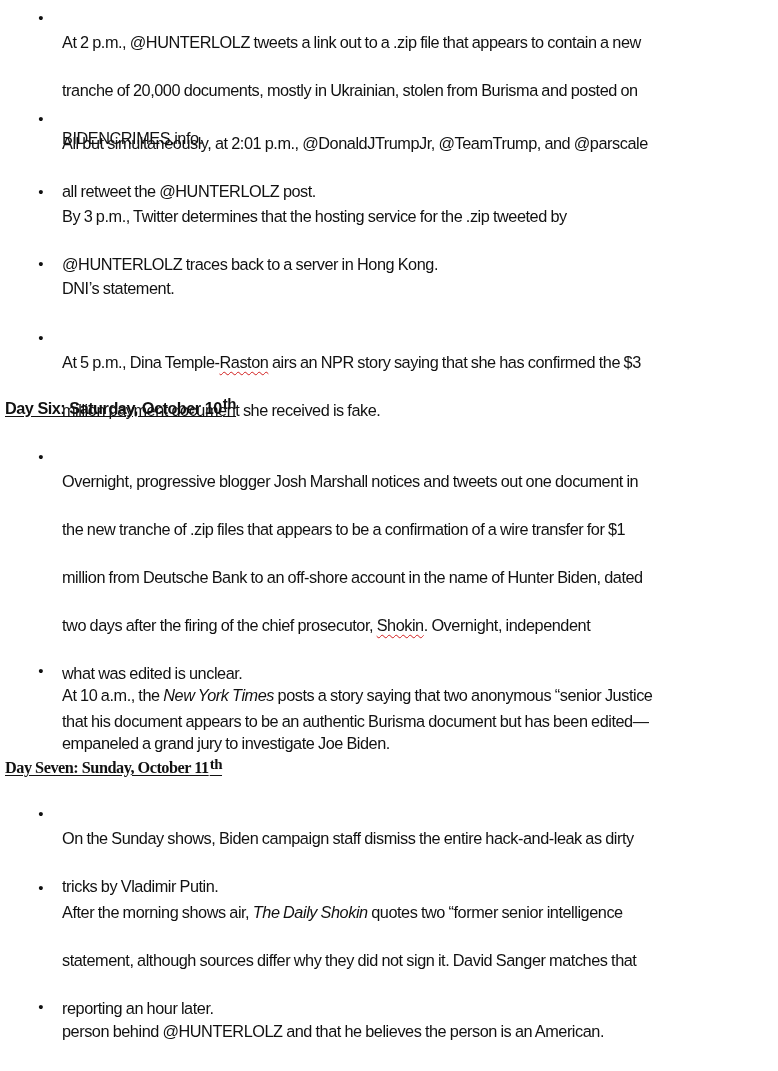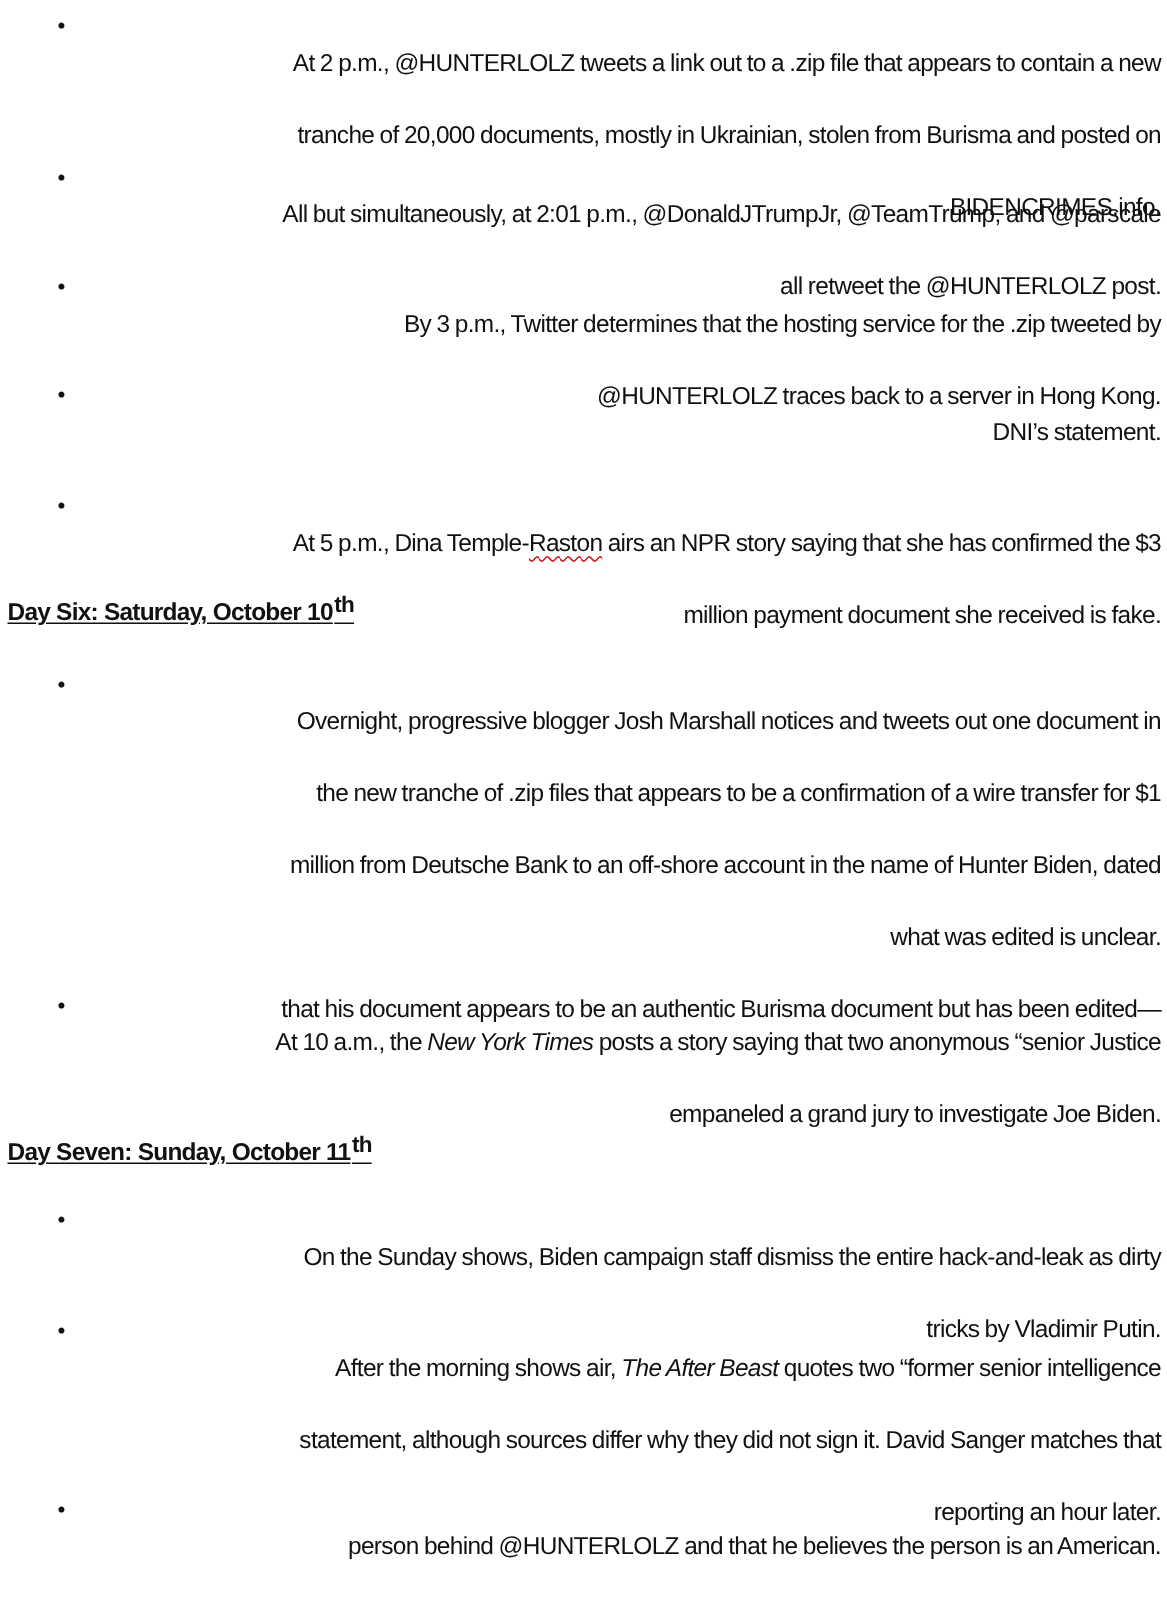--- a/index.html
+++ b/index.html
@@ -16,21 +16,20 @@
   .bullet {
     position: absolute; left: 33px; top: 0;
     width: 16px; height: 24px;
     font-size: 15px; line-height: 24px; text-align: center;
   }
   .text {
     position: absolute; left: 62px; width: 712px;
     font-size: 16.3px; line-height: 24px;
     letter-spacing: -0.45px; word-spacing: -0.5px;
     white-space: pre-line;
-    text-align: right;
   }
   .heading {
     position: absolute; left: 5px;
     font-size: 16.3px; line-height: 24px; font-weight: bold;
     letter-spacing: -0.5px;
     text-decoration: underline; text-underline-offset: 2px;
   }
   .heading sup { font-size: 15px; vertical-align: top; position: relative; top: -4px; margin-left: 1px; }
   .squiggle {
     text-decoration: underline wavy #d11d1d;
@@ -85,47 +84,48 @@
   </div>
 
   <div class="heading" style="top:396px;"><span>Day Six: Saturday, October 10</span><sup>th</sup></div>
 
   <div class="item" style="top:445px;">
     <span class="bullet">•</span>
     <div class="text" style="top:0;">
       <div>Overnight, progressive blogger Josh Marshall notices and tweets out one document in</div>
       <div>the new tranche of .zip files that appears to be a confirmation of a wire transfer for $1</div>
       <div>million from Deutsche Bank to an off-shore account in the name of Hunter Biden, dated</div>
+      <div><span>two days after the firing of the chief prosecutor, </span><span class="squiggle">Shokin</span><span>. Overnight, independent</span></div>
       <div>what was edited is unclear.</div>
       <div>that his document appears to be an authentic Burisma document but has been edited—</div>
     </div>
   </div>
 
   <div class="item" style="top:659px;">
     <span class="bullet">•</span>
     <div class="text" style="top:0;">
       <div><span>At 10 a.m., the </span><i>New York Times</i><span> posts a story saying that two anonymous “senior Justice</span></div>
       <div>empaneled a grand jury to investigate Joe Biden.</div>
     </div>
   </div>
 
-  <div class="heading" style="top:756px;"><span>Day Seven: Sunday, October 11</span><sup>th</sup></div>
+  <div class="heading" style="top:756px;font-family:Liberation Serif, serif;"><span>Day Seven: Sunday, October 11</span><sup>th</sup></div>
 
   <div class="item" style="top:802px;">
     <span class="bullet">•</span>
     <div class="text" style="top:0;">
       <div>On the Sunday shows, Biden campaign staff dismiss the entire hack-and-leak as dirty</div>
       <div>tricks by Vladimir Putin.</div>
     </div>
   </div>
 
   <div class="item" style="top:876px;">
     <span class="bullet">•</span>
     <div class="text" style="top:0;">
-      <div><span>After the morning shows air, </span><i>The After Beast</i><span> quotes two “former senior intelligence</span></div>
+      <div><span>After the morning shows air, </span><i>The Daily Shokin</i><span> quotes two “former senior intelligence</span></div>
       <div>statement, although sources differ why they did not sign it. David Sanger matches that</div>
       <div>reporting an hour later.</div>
     </div>
   </div>
 
   <div class="item" style="top:995px;">
     <span class="bullet">•</span>
     <div class="text" style="top:0;">
       <div>person behind @HUNTERLOLZ and that he believes the person is an American.</div>
     </div>

